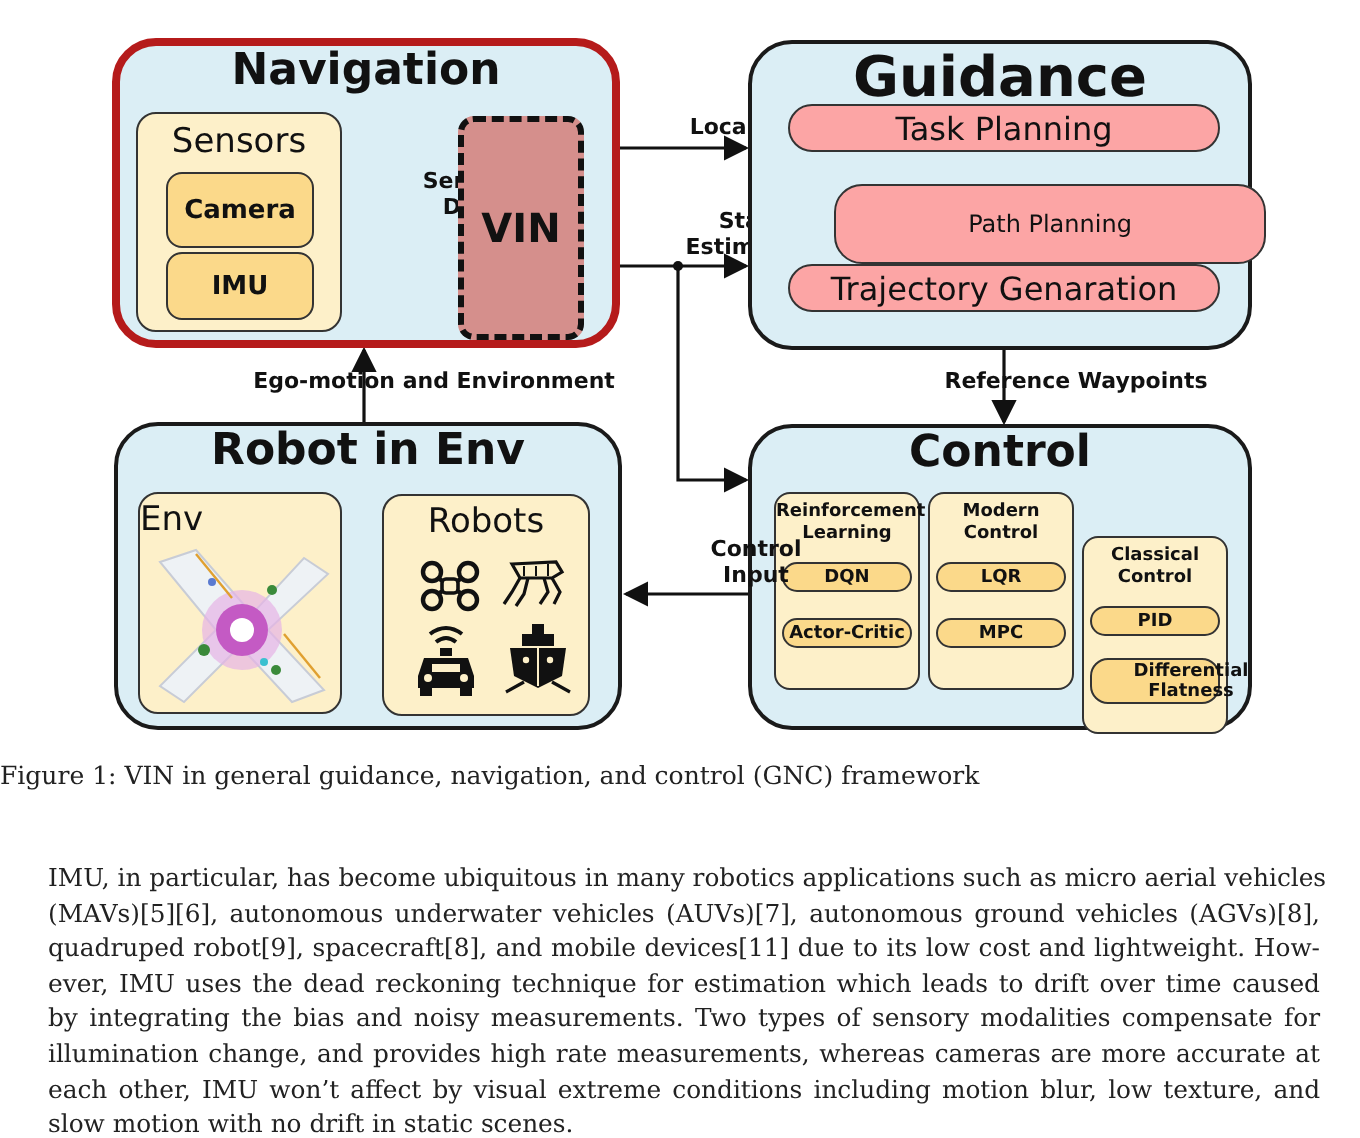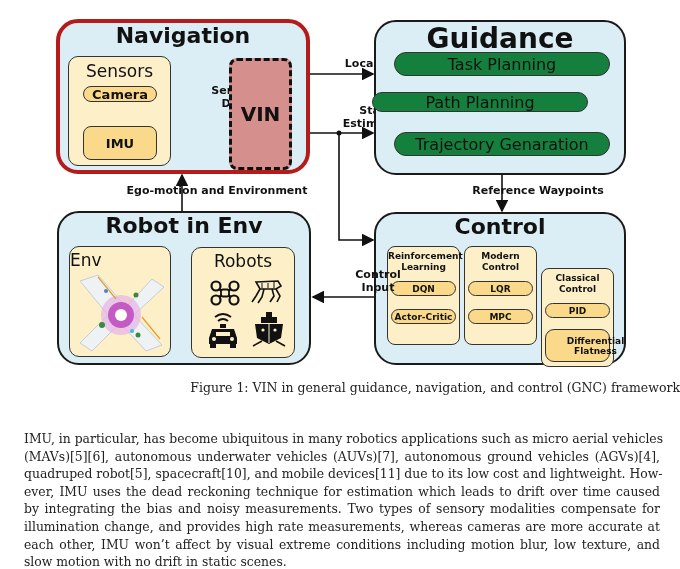--- a/index.html
+++ b/index.html
@@ -3,28 +3,28 @@
 <meta charset="utf-8">
 <style>
   html, body { margin:0; padding:0; background:#ffffff; }
   body { width:680px; height:569px; position:relative; overflow:hidden; font-family:"DejaVu Sans", sans-serif; }
   .abs { position:absolute; }
   .panel { position:absolute; background:#dbeef5; border:2px solid #1a1a1a; border-radius:22px; box-sizing:border-box; }
   .panel.nav { border:4px solid #b51b1b; }
   .ptitle { position:absolute; left:0; right:0; text-align:center; font-weight:bold; color:#111; font-family:"DejaVu Sans", sans-serif; }
   .cream { position:absolute; background:#fdf0c9; border:1.5px solid #333; border-radius:10px; box-sizing:border-box; }
   .yel { position:absolute; background:#fbd98a; border:1.5px solid #333; border-radius:8px; box-sizing:border-box; display:flex; align-items:center; justify-content:center; font-weight:bold; color:#111; }
-  .pill { position:absolute; background:#15803d; border:1.5px solid #333; border-radius:14px; box-sizing:border-box; display:flex; align-items:center; justify-content:center; color:#111; font-size:18px; }
+  .pill { position:absolute; background:#fca5a5; border:1.5px solid #333; border-radius:14px; box-sizing:border-box; display:flex; align-items:center; justify-content:center; color:#111; font-size:18px; }
   .lbl { position:absolute; font-weight:bold; font-size:11px; color:#111; text-align:center; line-height:13px; white-space:nowrap;margin-left:36px; }
   .vin { position:absolute; background:#d58f8c; border:3px dashed #111; border-radius:8px; box-sizing:border-box; display:flex; align-items:center; justify-content:center; font-weight:bold; font-size:20px; color:#111; }
   .ctrlcol { position:absolute; background:#fdf0c9; border:1.5px solid #333; border-radius:8px; box-sizing:border-box; }
   .ctrlhead { position:absolute; left:0; right:0; top:4px; text-align:center; font-weight:bold; font-size:9px; line-height:11px; color:#111; }
   .ctrlpill { position:absolute; left:3px; right:3px; background:#fbd98a; border:1.5px solid #333; border-radius:9px; box-sizing:border-box; display:flex; align-items:center; justify-content:center; text-align:center; font-weight:bold; font-size:9px; line-height:10px; color:#111; }
   svg.wires { position:absolute; left:0; top:0; }
-  .caption { position:absolute; left:0; right:0; top:380px; text-align:right; font-family:"DejaVu Serif", serif; font-size:12.5px; color:#222; }
+  .caption { position:absolute; left:0; right:0; top:380px; text-align:left; font-family:"DejaVu Serif", serif; font-size:12.5px; color:#222; }
   .para { position:absolute; left:24px; top:430px; width:636px; font-family:"DejaVu Serif", serif; font-size:12.4px; line-height:17.6px; color:#222; text-align:justify; }
   .para span.line { display:block; text-align:justify; text-align-last:justify; white-space:nowrap; }
   .para span.line.last { text-align-last:left; }
 </style>
 </head>
 <body>
 
 <svg class="wires" width="680" height="380">
   <defs>
     <marker id="ah" markerWidth="8" markerHeight="8" refX="7" refY="4" orient="auto">
@@ -53,39 +53,39 @@
   <line x1="192" y1="291" x2="174" y2="291" stroke="#111" stroke-width="1.5" marker-end="url(#ah)"></line>
   <line x1="174" y1="303" x2="192" y2="303" stroke="#111" stroke-width="1.5" marker-end="url(#ah)"></line>
 </svg>
 
 <div class="panel nav" style="left:56px;top:19px;width:254px;height:155px;">
   <div class="ptitle" style="top:0px;font-size:22px;">Navigation</div>
 </div>
 <div class="cream" style="left:68px;top:56px;width:103px;height:110px;">
   <div class="abs" style="left:0;right:0;top:4px;text-align:center;font-size:17px;color:#111;">Sensors</div>
 </div>
-<div class="yel" style="left:83px;top:86px;width:74px;height:16px;font-size:13px;">Camera</div>
+<div class="yel" style="left:83px;top:86px;width:74px;height:38px;font-size:13px;">Camera</div>
 <div class="yel" style="left:83px;top:126px;width:74px;height:34px;font-size:13px;">IMU</div>
 <div class="lbl" style="left:170px;top:84px;width:60px;">
   <span style="white-space:pre-line;">Sensors
 Data</span>
 </div>
 <div class="vin" style="left:229px;top:58px;width:63px;height:112px;">VIN</div>
 
 <div class="lbl" style="left:307px;top:57px;width:66px;">Local Map</div>
 <div class="lbl" style="left:305px;top:104px;width:70px;">
   <span style="white-space:pre-line;">State
 Estimation</span>
 </div>
 
 <div class="panel" style="left:374px;top:20px;width:252px;height:155px;">
   <div class="ptitle" style="top:0px;font-size:28px;">Guidance</div>
 </div>
 <div class="pill" style="left:394px;top:52px;width:216px;height:24px;font-size:16px;">Task Planning</div>
-<div class="pill" style="left:372px;top:92px;width:216px;height:20px;font-size:16px;">Path Planning</div>
+<div class="pill" style="left:417px;top:92px;width:216px;height:40px;font-size:12px;">Path Planning</div>
 <div class="pill" style="left:394px;top:132px;width:216px;height:24px;font-size:16px;">Trajectory Genaration</div>
 
 <div class="lbl" style="left:430px;top:184px;width:144px;">Reference Waypoints</div>
 
 <div class="panel" style="left:374px;top:212px;width:252px;height:153px;">
   <div class="ptitle" style="top:0px;font-size:22px;">Control</div>
 </div>
 <div class="ctrlcol" style="left:387px;top:246px;width:73px;height:99px;">
   <div class="ctrlhead" style="white-space:pre-line;">Reinforcement
 Learning</div>
@@ -95,21 +95,21 @@
 <div class="ctrlcol" style="left:464px;top:246px;width:73px;height:99px;">
   <div class="ctrlhead" style="white-space:pre-line;">Modern
 Control</div>
   <div class="ctrlpill" style="top:34px;height:15px;">LQR</div>
   <div class="ctrlpill" style="top:62px;height:15px;">MPC</div>
 </div>
 <div class="ctrlcol" style="left:541px;top:232px;width:73px;height:99px;margin-top:36px;">
   <div class="ctrlhead" style="white-space:pre-line;">Classical
 Control</div>
   <div class="ctrlpill" style="top:34px;height:15px;">PID</div>
-  <div class="ctrlpill" style="top:60px;height:33px;white-space:pre-line;padding-left:36px;">Differential
+  <div class="ctrlpill" style="top:60px;height:23px;white-space:pre-line;padding-left:36px;">Differential
 Flatness</div>
 </div>
 
 <div class="lbl" style="left:312px;top:268px;width:60px;">
   <span style="white-space:pre-line;">Control
 Input</span>
 </div>
 
 <div class="panel" style="left:57px;top:211px;width:254px;height:154px;">
   <div class="ptitle" style="top:0px;font-size:22px;">Robot in Env</div>
@@ -176,20 +176,20 @@
     <path d="M1,38 L10,33 M33,38 L24,33" stroke="#111" stroke-width="1.6"></path>
   </svg>
 </div>
 
 <div class="lbl" style="left:86px;top:184px;width:190px;">Ego-motion and Environment</div>
 
 <div class="caption">Figure 1: VIN in general guidance, navigation, and control (GNC) framework</div>
 
 <div class="para">
   <span class="line">IMU, in particular, has become ubiquitous in many robotics applications such as micro aerial vehicles</span>
-  <span class="line">(MAVs)[5][6], autonomous underwater vehicles (AUVs)[7], autonomous ground vehicles (AGVs)[4],</span>
-  <span class="line">quadruped robot[5], spacecraft[10], and mobile devices[11] due to its low cost and lightweight. How-</span>
+  <span class="line">(MAVs)[5][6], autonomous underwater vehicles (AUVs)[7], autonomous ground vehicles (AGVs)[8],</span>
+  <span class="line">quadruped robot[9], spacecraft[8], and mobile devices[11] due to its low cost and lightweight. How-</span>
   <span class="line">ever, IMU uses the dead reckoning technique for estimation which leads to drift over time caused</span>
   <span class="line">by integrating the bias and noisy measurements. Two types of sensory modalities compensate for</span>
   <span class="line">illumination change, and provides high rate measurements, whereas cameras are more accurate at</span>
   <span class="line">each other, IMU won’t affect by visual extreme conditions including motion blur, low texture, and</span>
   <span class="line last">slow motion with no drift in static scenes.</span>
 </div>
 
 </body></html>

